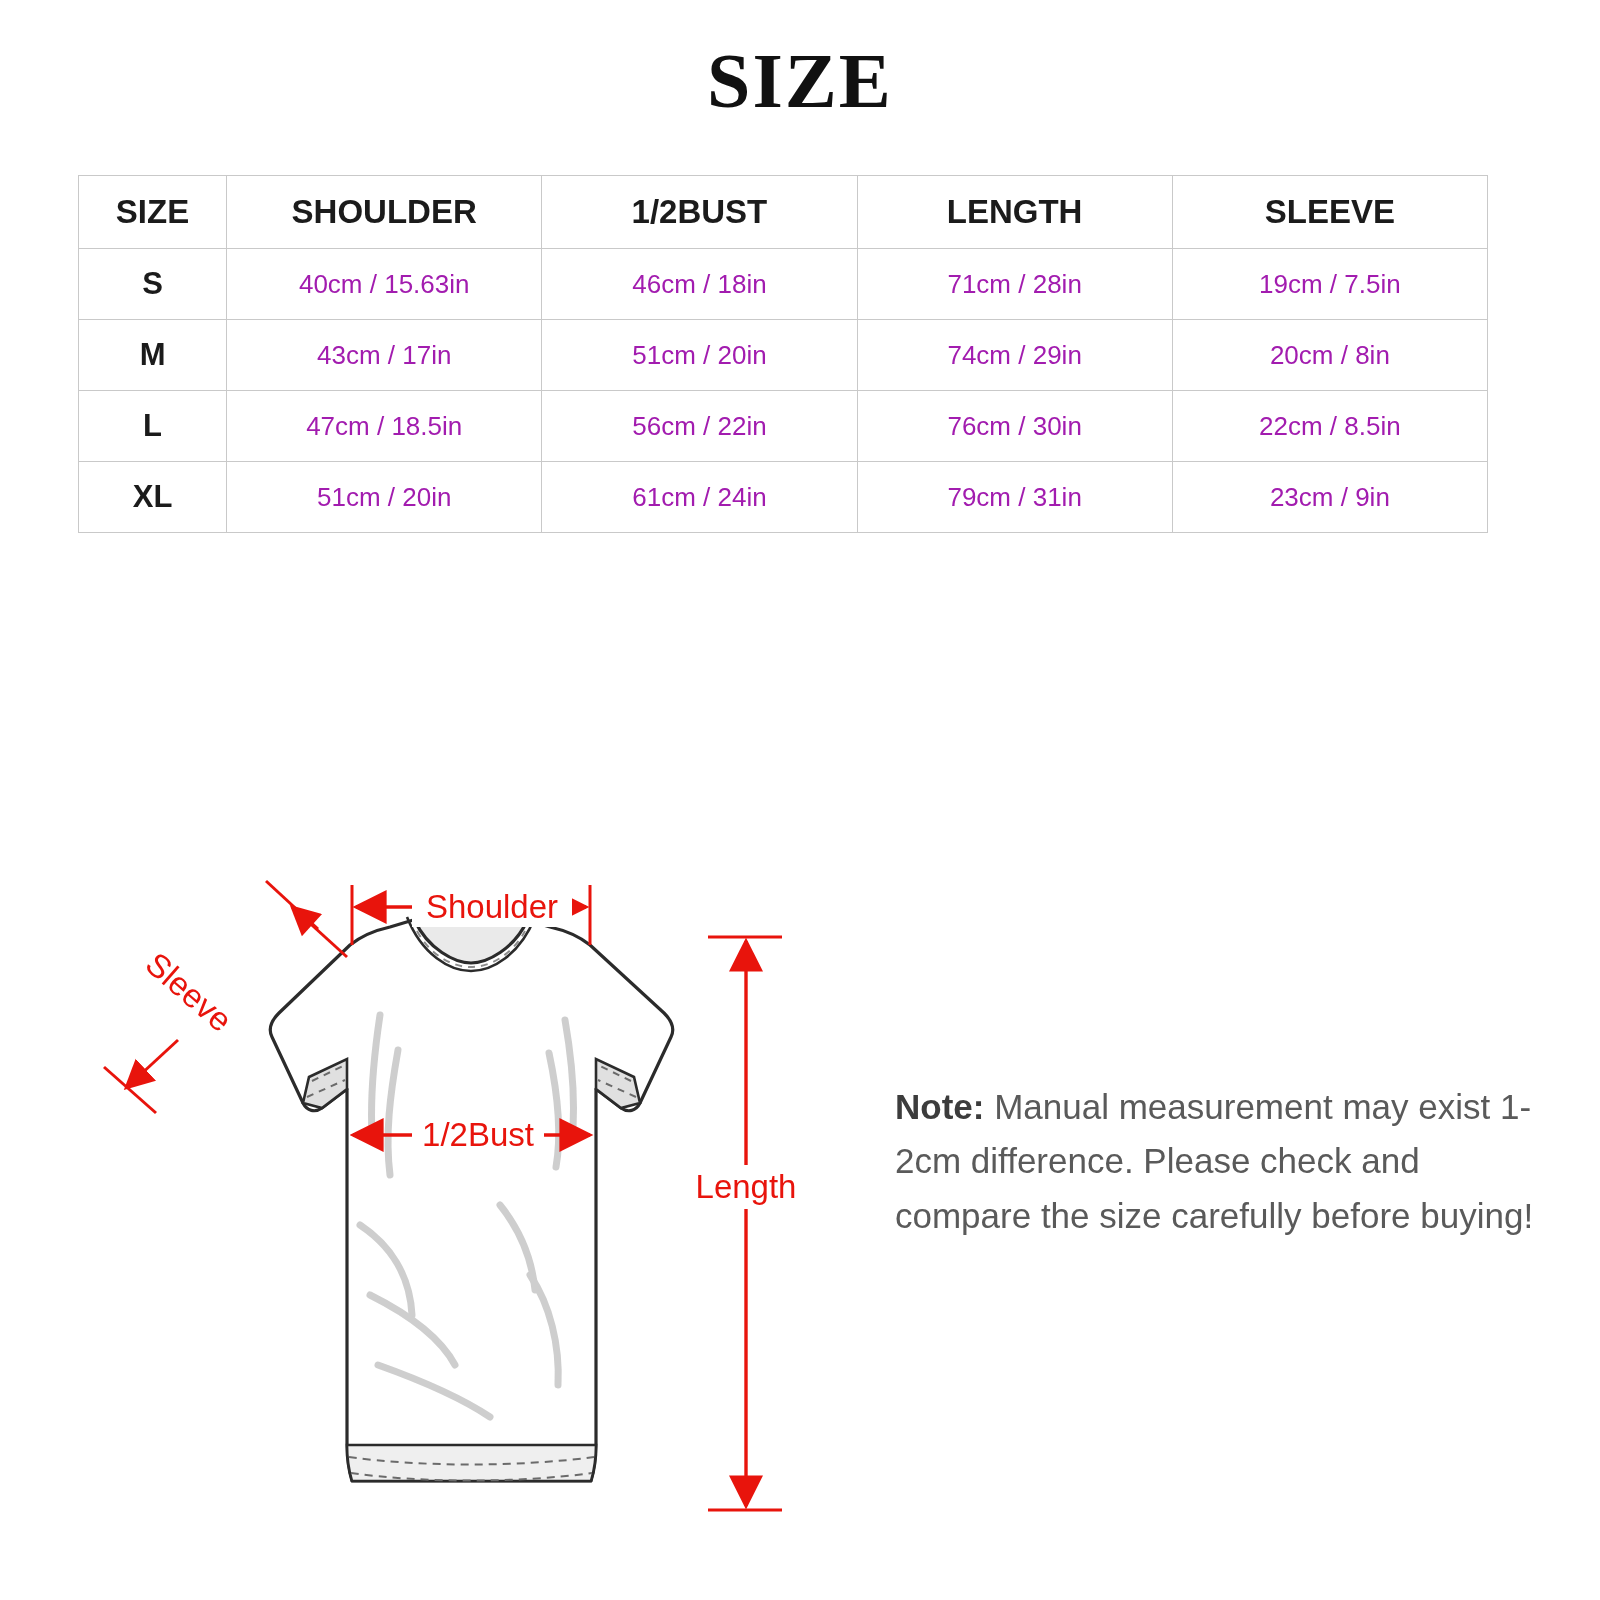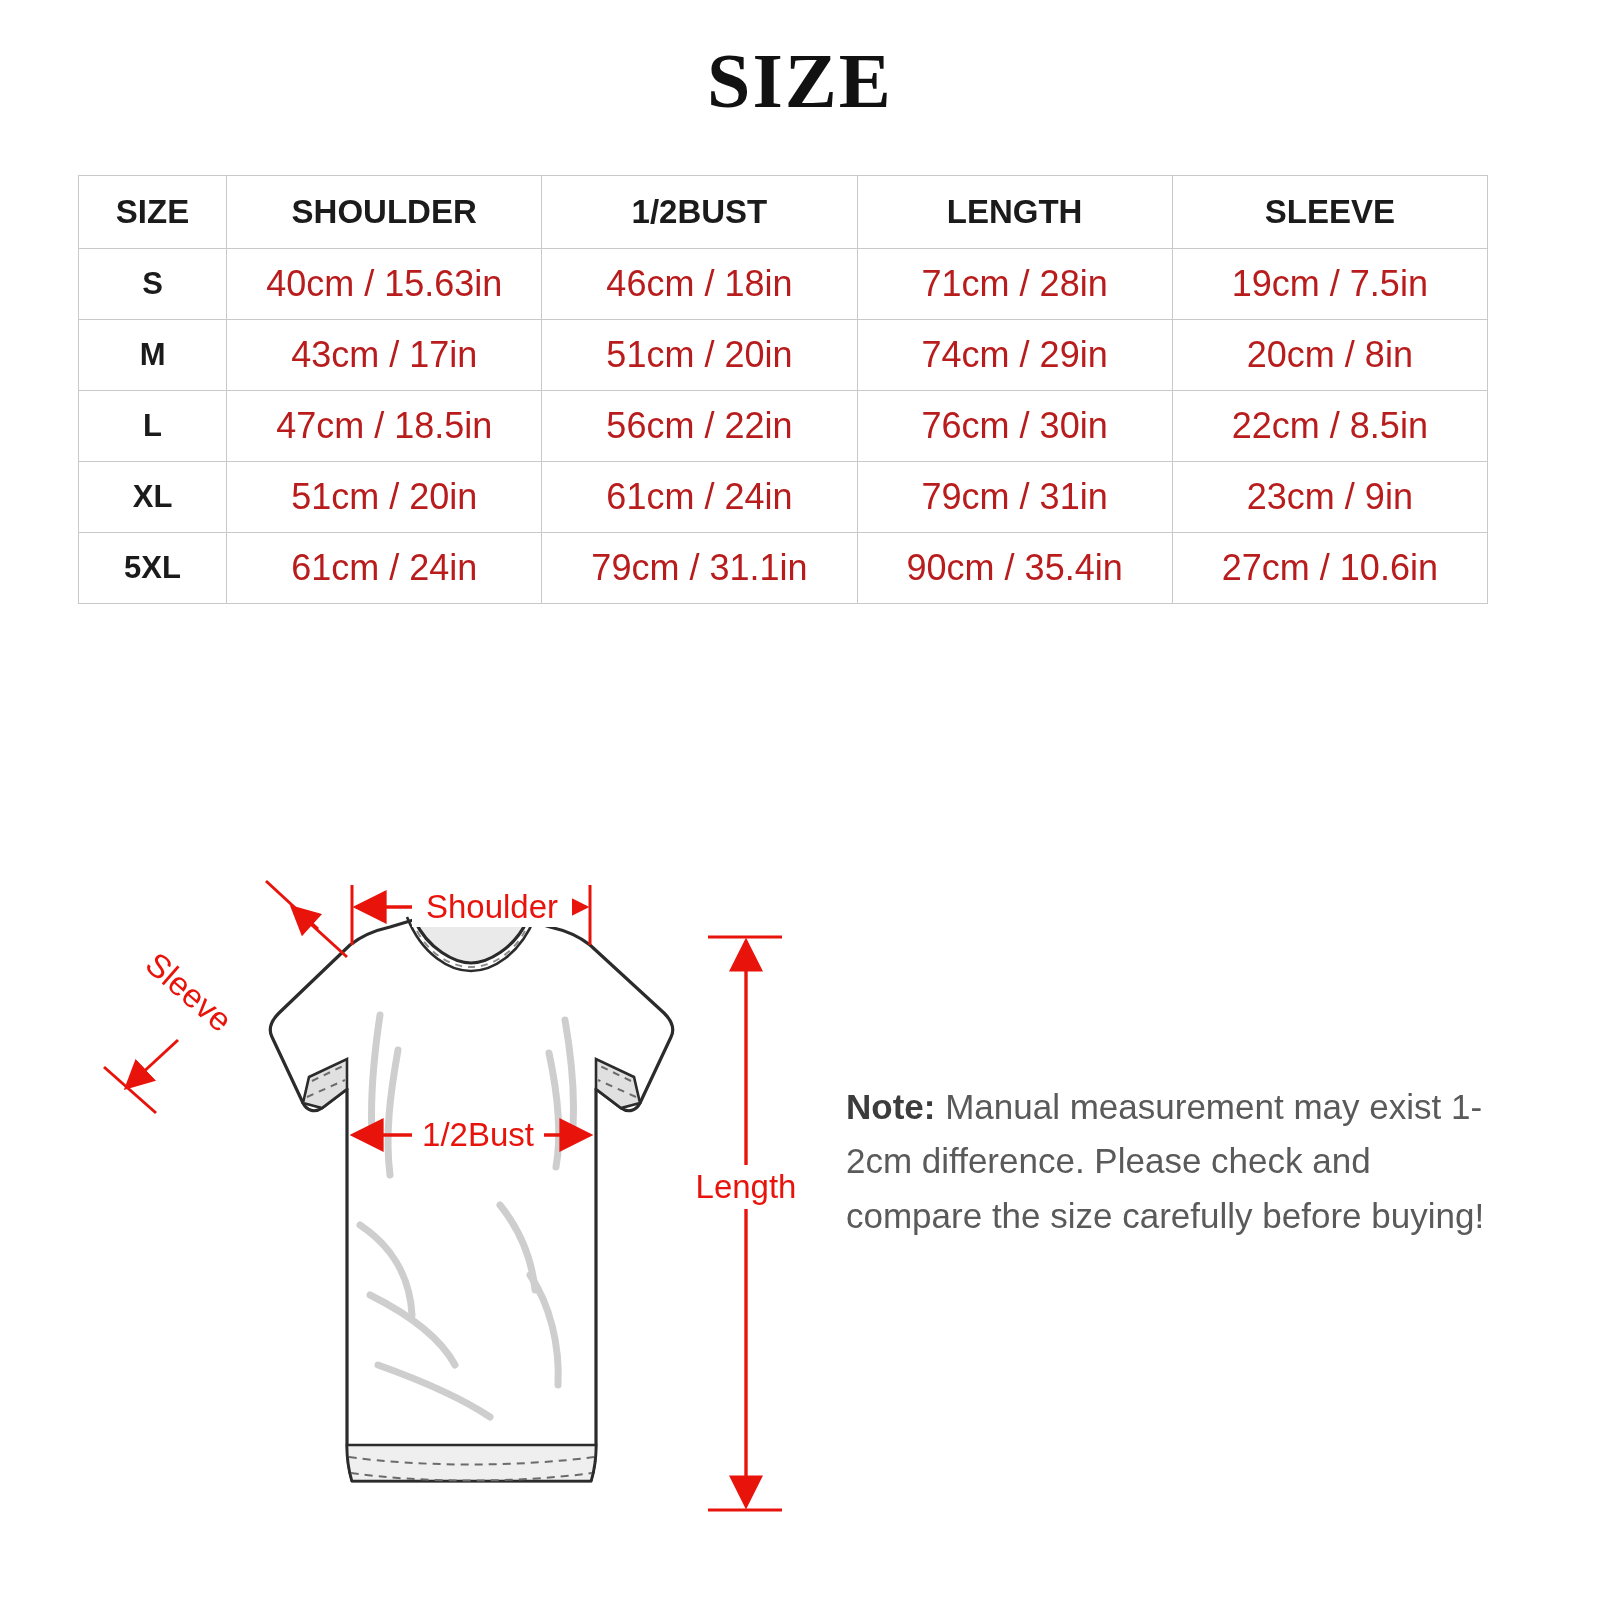--- a/index.html
+++ b/index.html
@@ -47,37 +47,37 @@
     font-weight: bold;
     color: #1b1b1b;
     height: 72px;
   }
   #size-table tbody td.size-cell {
     font-size: 31px;
     font-weight: bold;
     color: #1b1b1b;
   }
   #size-table tbody td.val {
-    font-size: 36px;
-    color: #b91c1c;
+    font-size: 26px;
+    color: #a21caf;
     font-weight: normal;
   }
   col.c-size { width: 148px; }
   col.c-rest { width: 315px; }
 
   #diagram {
     position: absolute;
     left: 60px;
     top: 845px;
     width: 820px;
     height: 720px;
   }
   #note {
     position: absolute;
-    left: 846px;
+    left: 895px;
     top: 1080px;
     width: 640px;
     font-size: 35px;
     line-height: 1.55;
     color: #5a5a5a;
   }
   #note b {
     color: #3c3c3c;
     font-weight: bold;
   }
@@ -125,27 +125,20 @@
       <td class="val">56cm / 22in</td>
       <td class="val">76cm / 30in</td>
       <td class="val">22cm / 8.5in</td>
     </tr>
     <tr>
       <td class="size-cell">XL</td>
       <td class="val">51cm / 20in</td>
       <td class="val">61cm / 24in</td>
       <td class="val">79cm / 31in</td>
       <td class="val">23cm / 9in</td>
-    </tr>
-    <tr>
-      <td class="size-cell">5XL</td>
-      <td class="val">61cm / 24in</td>
-      <td class="val">79cm / 31.1in</td>
-      <td class="val">90cm / 35.4in</td>
-      <td class="val">27cm / 10.6in</td>
     </tr>
   </tbody>
 </table>
 
 <div id="diagram">
   <svg viewBox="0 0 820 720" width="820" height="720" xmlns="http://www.w3.org/2000/svg">
     <defs>
       <marker id="arrR" markerWidth="12" markerHeight="12" refX="9" refY="5" orient="auto">
         <path d="M0,0 L10,5 L0,10 z" fill="#e8140c"></path>
       </marker>

